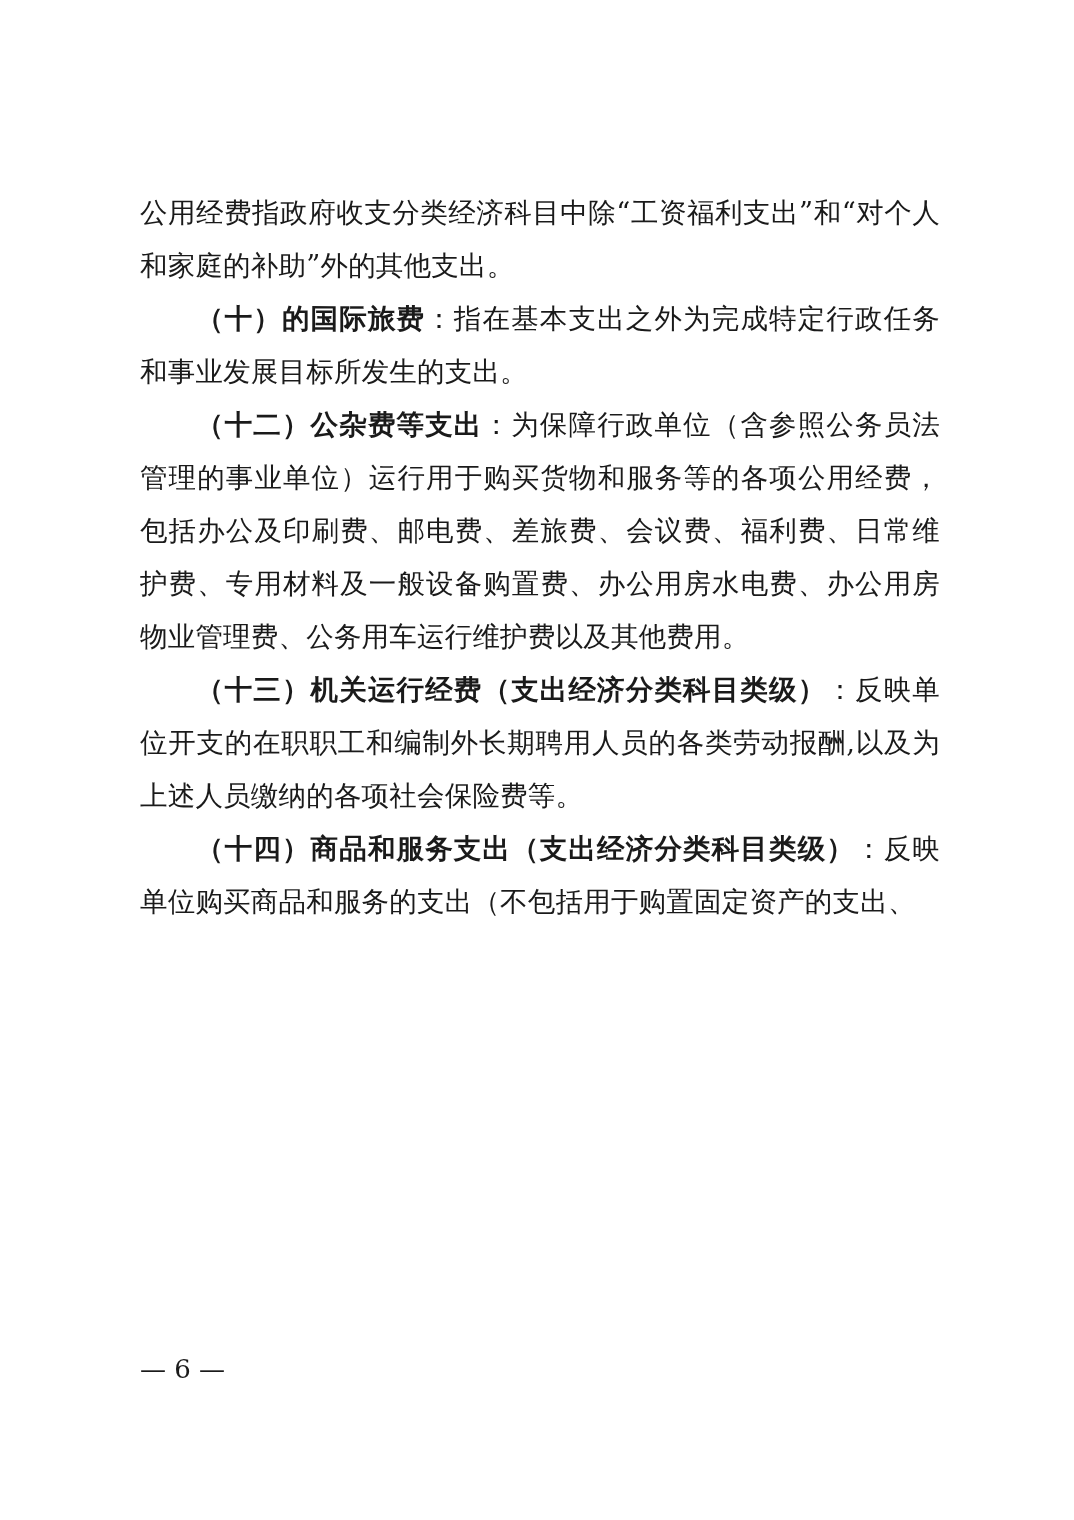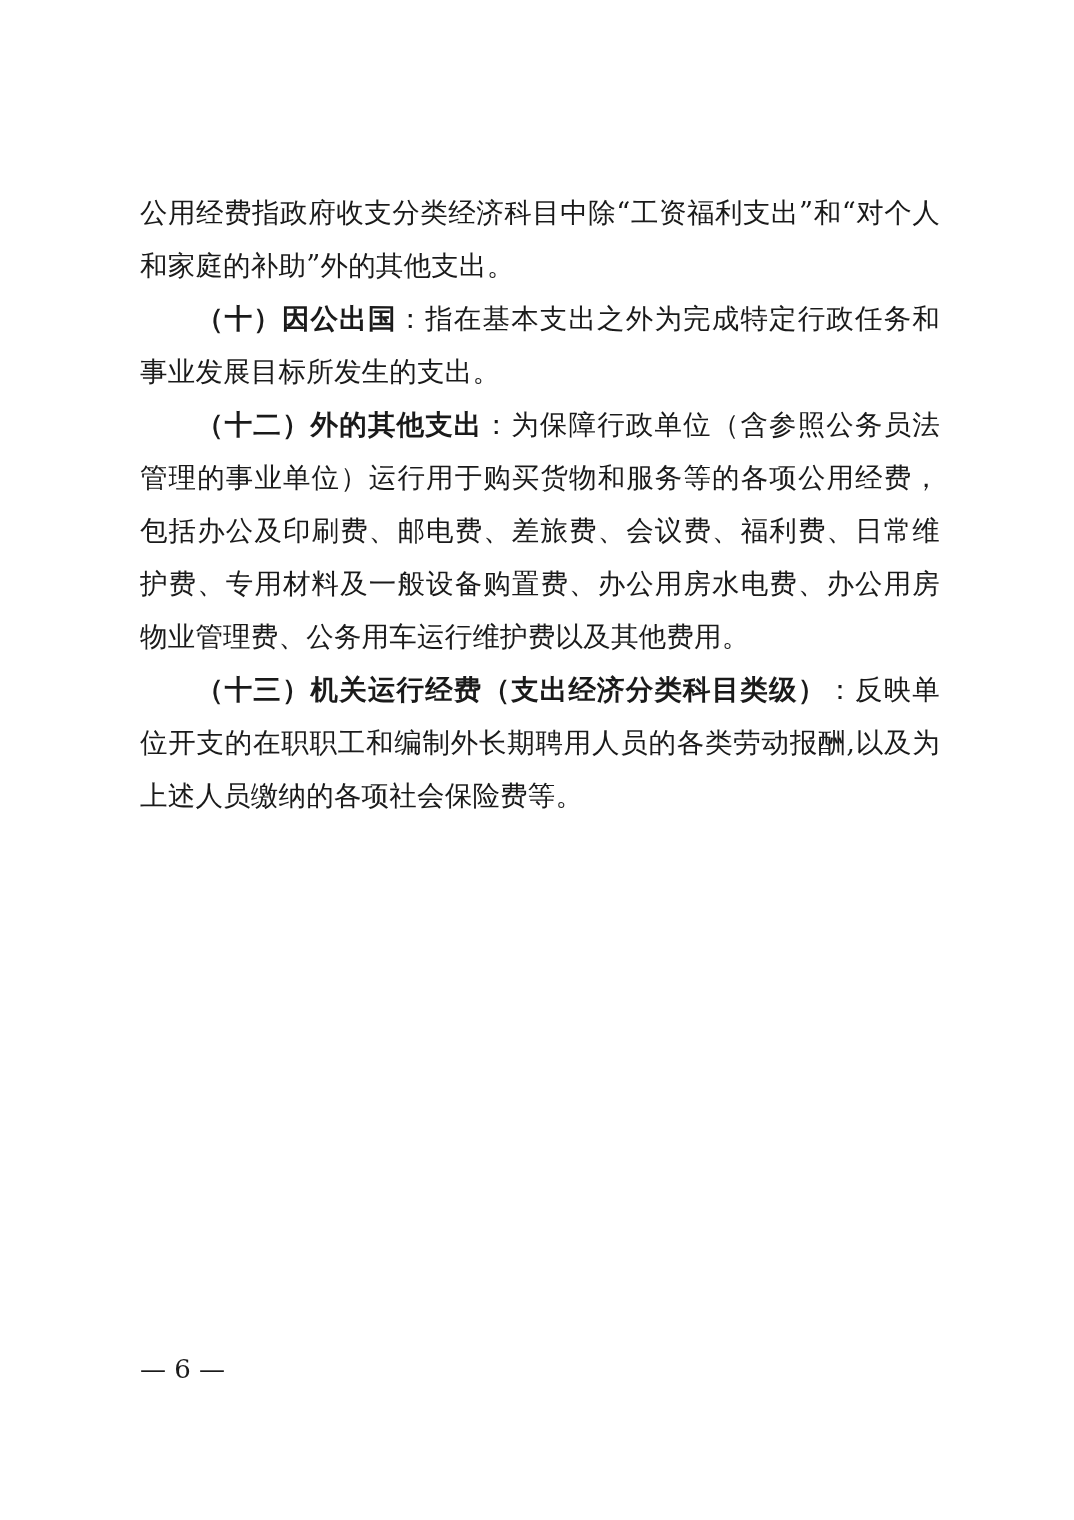--- a/index.html
+++ b/index.html
@@ -52,29 +52,32 @@
 <body>
 
 <div class="page">
   <div class="content">
 
     <p class="para">
       <span>公用经费指政府收支分类经济科目中除“工资福利支出”和“对个人和家庭的补助”外的其他支出。</span>
     </p>
 
     <p class="para indent">
-      <span class="lead">（十）因公出国</span><span>：指在基本支出之外为完成特定行政任务和事业发展目标所发生的支出。</span>
+      <span class="lead">（十）的国际旅费</span><span>：指在基本支出之外为完成特定行政任务和事业发展目标所发生的支出。</span>
     </p>
 
 
     <p class="para indent">
-      <span class="lead">（十二）外的其他支出</span><span>：为保障行政单位（含参照公务员法管理的事业单位）运行用于购买货物和服务等的各项公用经费，包括办公及印刷费、邮电费、差旅费、会议费、福利费、日常维护费、专用材料及一般设备购置费、办公用房水电费、办公用房物业管理费、公务用车运行维护费以及其他费用。</span>
+      <span class="lead">（十二）公杂费等支出</span><span>：为保障行政单位（含参照公务员法管理的事业单位）运行用于购买货物和服务等的各项公用经费，包括办公及印刷费、邮电费、差旅费、会议费、福利费、日常维护费、专用材料及一般设备购置费、办公用房水电费、办公用房物业管理费、公务用车运行维护费以及其他费用。</span>
     </p>
 
     <p class="para indent">
       <span class="lead">（十三）机关运行经费（支出经济分类科目类级）</span><span>：反映单位开支的在职职工和编制外长期聘用人员的各类劳动报酬,以及为上述人员缴纳的各项社会保险费等。</span>
     </p>
 
+    <p class="para indent">
+      <span class="lead">（十四）商品和服务支出（支出经济分类科目类级）</span><span>：反映单位购买商品和服务的支出（不包括用于购置固定资产的支出、</span>
+    </p>
 
   </div>
 
   <div class="footer">— 6 —</div>
 </div>
 
 </body></html>

